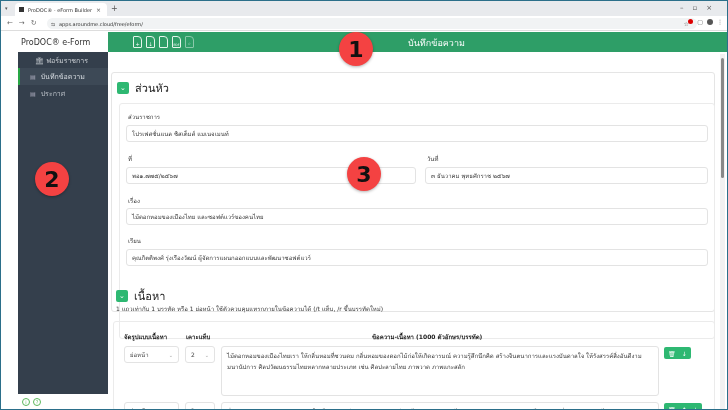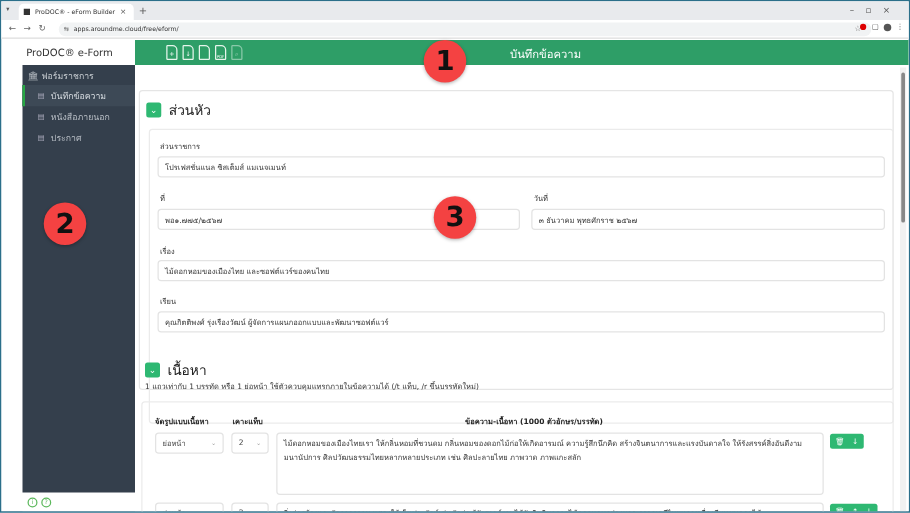--- a/index.html
+++ b/index.html
@@ -21,21 +21,21 @@
   .omni .star { position:absolute; right: 8px; font-size: 6px; color:#666; }
   .extn { position:absolute; right: 4px; top: 2px; font-size: 6px; color:#555; display:flex; gap: 4px; align-items:center; }
   .extn .red { width:5px; height:5px; border-radius:50%; background:#d00; }
   .extn .av { width:6px; height:6px; border-radius:50%; background:#555; }
   
   .app { position:absolute; top: 31px; left: 0; width: 726px; height: 377px; }
   .sidebar { position:absolute; left: 0; top:0; width: 106px; height: 377px; background: #fff; border-right: 1px solid #ddd; margin-left: 17px; }
   .sb-head { height: 20px; display:flex; align-items:center; justify-content: space-between; padding: 0 4px 0 3px; font-size: 8px; color:#333; background:#fff; }
   .sb-head .chev { color: #28a56b; font-size: 11px; }
   .sb-body { position:absolute; top: 20px; left:0; width: 106px; height: 342px; background: #343f4c; }
-  .sb-group { height: 16px; display:flex; align-items:center; padding-left: 4px; font-size: 7px; color:#c8cdd2; justify-content: space-between; padding-right: 6px; }
+  .sb-group { height: 16px; display:flex; align-items:center; padding-left: 17px; font-size: 7px; color:#c8cdd2; justify-content: space-between; padding-right: 6px; }
   .sb-item { height: 17px; display:flex; align-items:center; padding-left: 12px; font-size: 7px; color:#b8bec5; }
   .sb-item.active { background: #3d4956; border-left: 2px solid #28a745; padding-left: 10px; color: #d8dde2; }
   .sb-item .doc { font-size: 6px; margin-right: 5px; color:#aab; }
   .sb-foot { position:absolute; bottom: 0; left: 0; height: 15px; width: 106px; display:flex; align-items:center; gap: 3px; padding-left: 4px; }
   .circ { width: 8px; height: 8px; border:1px solid #5cb85c; border-radius: 50%; font-size: 5px; color:#5cb85c; display:flex; align-items:center; justify-content:center; }
   .main { position:absolute; left: 107px; top: 0; width: 619px; height: 377px; background:#fff; }
   .greenbar { height: 20px; background: #2e9e67; position:relative; display:flex; align-items:center; }
   .gicons { display:flex; gap: 4px; margin-left: 25px; }
   .gicon { width: 9px; height: 12px; border: 1px solid #e6f5ec; border-radius: 1px 4px 1px 1px; font-size: 5px; color:#fff; display:flex; align-items:flex-end; justify-content:center; }
   .gicon.dim { opacity: .5; }
@@ -96,24 +96,20 @@
         <div class="sb-group">
           <span><span>🏛︎</span> <span>ฟอร์มราชการ</span></span>
           <span>⌄</span>
         </div>
         <div class="sb-item active">
           <span class="doc">▤</span>
           <span>บันทึกข้อความ</span>
         </div>
         <div class="sb-item">
           <span class="doc">▤</span>
-          <span>หนังสือภายนอก</span>
-        </div>
-        <div class="sb-item">
-          <span class="doc">▤</span>
           <span>ประกาศ</span>
         </div>
       </div>
       <div class="sb-foot">
         <span class="circ">i</span>
         <span class="circ">?</span>
       </div>
     </aside>
 
     <main class="main">

